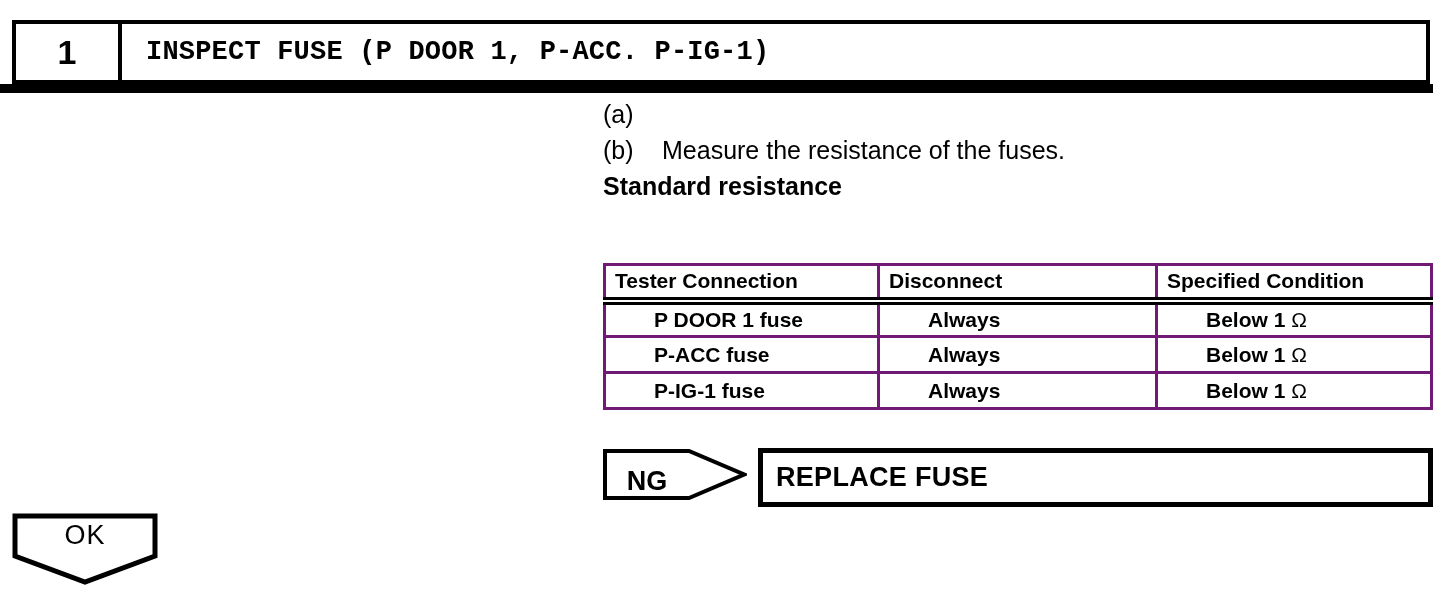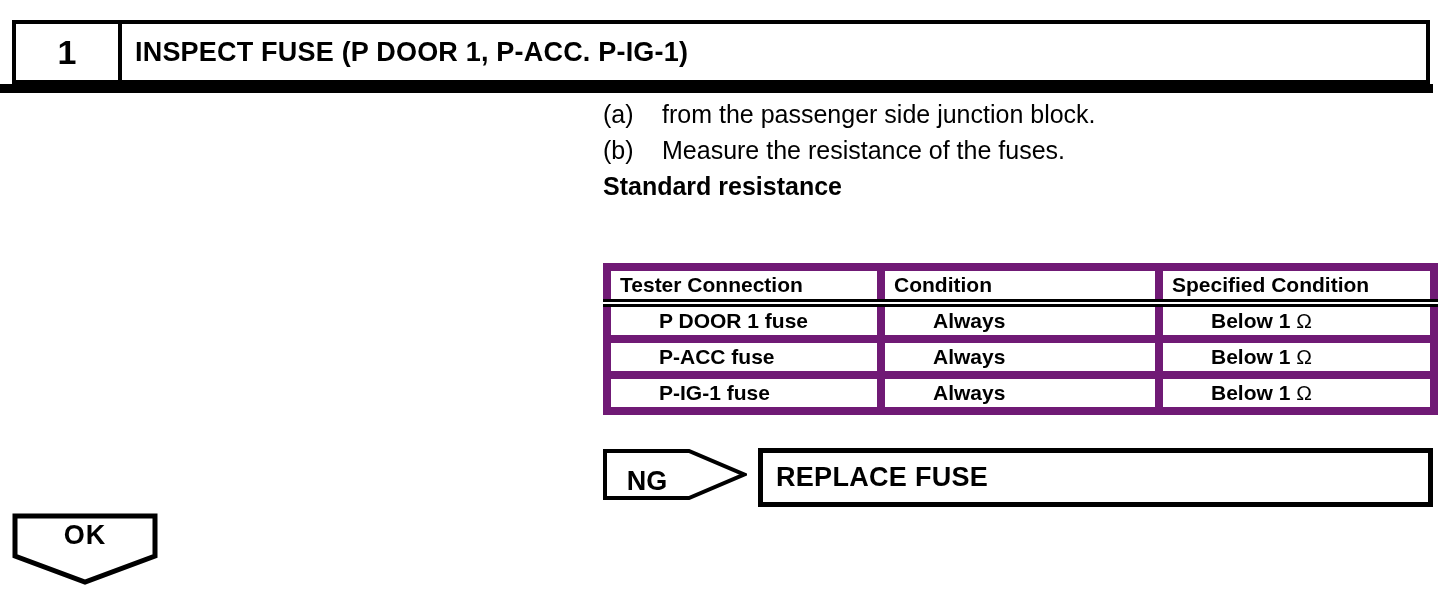--- a/index.html
+++ b/index.html
@@ -26,24 +26,25 @@
   }
   .step-number-cell {
     width: 106px;
     border-right: 4px solid #000;
     display: flex; align-items: center; justify-content: center;
     font-size: 34px; font-weight: bold;
   }
   .step-title-cell {
     flex: 1;
     display: flex; align-items: center;
-    padding-left: 13px;
+    padding-left: 24px;
     font-size: 27px; font-weight: bold;
     letter-spacing: 0.2px;
     white-space: nowrap;
+    font-family: Liberation Mono, monospace;
   }
   .thick-rule {
     position: absolute;
     left: 0; top: 84px;
     width: 1433px; height: 9px;
     background: #000;
   }
 
   
   .instructions {
@@ -66,21 +67,21 @@
   table.spec {
     border-collapse: collapse;
     table-layout: fixed;
     width: 827px;
     background: #fff;
   }
   table.spec col.c1 { width: 274px; }
   table.spec col.c2 { width: 278px; }
   table.spec col.c3 { width: 275px; }
   table.spec th, table.spec td {
-    border: 8px solid #701a75;
+    border: 3px solid #701a75;
     font-size: 21px;
     font-weight: bold;
     text-align: left;
     vertical-align: middle;
     padding: 0 0 0 9px;
     white-space: nowrap;
     overflow: hidden;
   }
   table.spec th { height: 36px; border-bottom: 8px double #000; }
   table.spec td { height: 36px; padding-left: 48px; }
@@ -115,60 +116,59 @@
   .ok-arrow {
     position: absolute;
     left: 12px; top: 513px;
     width: 146px; height: 73px;
   }
   .ok-arrow svg { position: absolute; left: 0; top: 0; }
   .ok-label {
     position: absolute;
     left: 0; top: 1px; width: 146px; height: 42px;
     display: flex; align-items: center; justify-content: center;
-    font-size: 27px; font-weight: bold;
+    font-size: 27px; font-weight: normal;
     letter-spacing: 1px;
   }
 </style>
 </head>
 <body>
 
 <div class="page">
 
   <div class="step-header">
     <div class="step-number-cell">1</div>
     <div class="step-title-cell">INSPECT FUSE (P DOOR 1, P-ACC. P-IG-1)</div>
   </div>
   <div class="thick-rule"></div>
 
   <div class="instructions">
     <div class="instr-row">
       <div class="instr-label">(a)</div>
       <div class="instr-text">
-        <div>from the passenger side junction block.</div>
       </div>
     </div>
     <div class="instr-row">
       <div class="instr-label">(b)</div>
       <div class="instr-text">Measure the resistance of the fuses.</div>
     </div>
     <div class="subheading">Standard resistance</div>
   </div>
 
   <div class="spec-table-wrap">
     <table class="spec">
       <colgroup>
           <col class="c1">
           <col class="c2">
           <col class="c3">
         </colgroup>
       <thead>
         <tr>
           <th>Tester Connection</th>
-          <th>Condition</th>
+          <th>Disconnect</th>
           <th>Specified Condition</th>
         </tr>
       </thead>
       <tbody>
         <tr>
           <td>P DOOR 1 fuse</td>
           <td>Always</td>
           <td><span>Below 1</span> <span class="omega">Ω</span></td>
         </tr>
         <tr>

